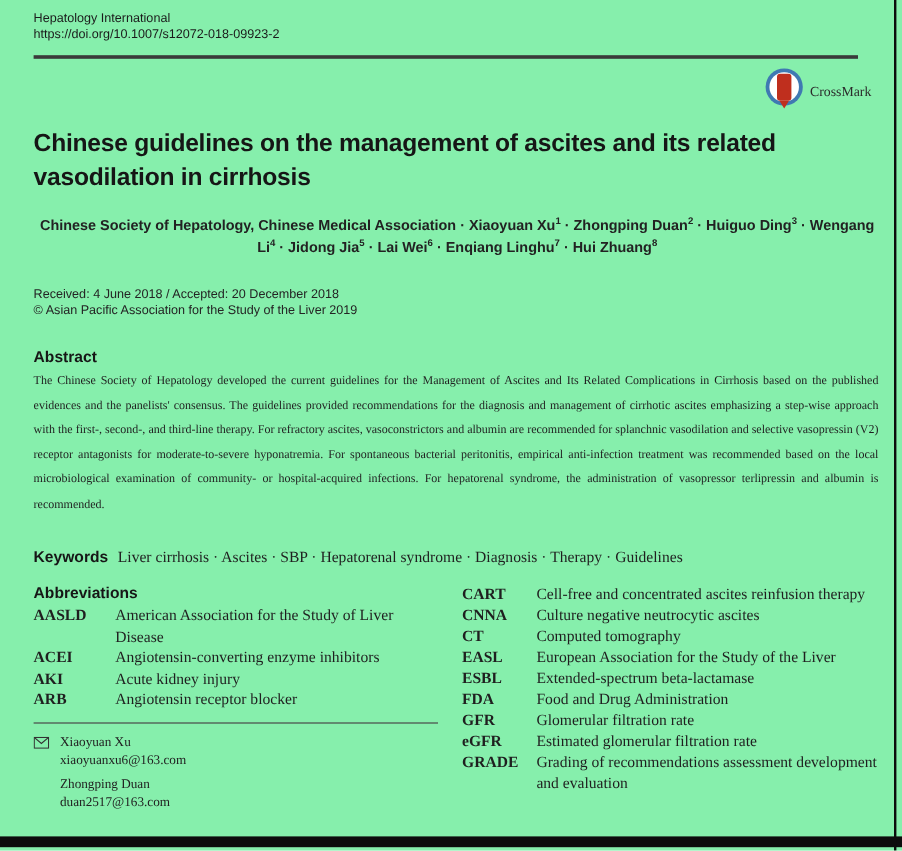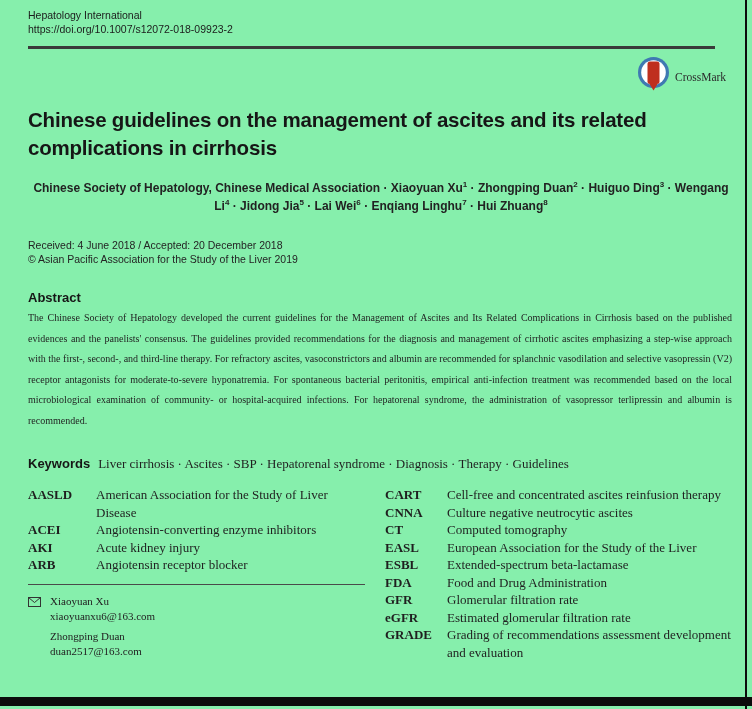--- a/index.html
+++ b/index.html
@@ -78,40 +78,41 @@
       <svg width="35" height="37" viewBox="0 0 35 37" aria-hidden="true">
         <circle cx="17.5" cy="16.5" r="15.5" fill="var(--crossmark-blue)"></circle>
         <circle cx="17.5" cy="16.5" r="12.3" fill="#ffffff"></circle>
         <rect x="11.5" y="5.5" width="12" height="22.5" rx="2.5" fill="var(--crossmark-red)"></rect>
         <path d="M13.5 28 L21.5 28 L17.5 34.5 Z" fill="var(--crossmark-red)"></path>
       </svg>
     </span>
     <span class="crossmark-label">CrossMark</span>
   </div>
 
-  <h1 class="title">Chinese guidelines on the management of ascites and its related complications in cirrhosis</h1>
+  <h1 class="title">Chinese guidelines on the management of ascites and its related vasodilation in cirrhosis</h1>
 
   <div class="authors" id="authors-line"><span class="author-group">Chinese Society of Hepatology, Chinese Medical Association</span><span class="author-sep">&nbsp;· </span><span class="author-name">Xiaoyuan Xu<sup>1</sup></span><span class="author-sep">&nbsp;· </span><span class="author-name">Zhongping Duan<sup>2</sup></span><span class="author-sep">&nbsp;· </span><span class="author-name">Huiguo Ding<sup>3</sup></span><span class="author-sep">&nbsp;· </span><span class="author-name">Wengang Li<sup>4</sup></span><span class="author-sep">&nbsp;· </span><span class="author-name">Jidong Jia<sup>5</sup></span><span class="author-sep">&nbsp;· </span><span class="author-name">Lai Wei<sup>6</sup></span><span class="author-sep">&nbsp;· </span><span class="author-name">Enqiang Linghu<sup>7</sup></span><span class="author-sep">&nbsp;· </span><span class="author-name">Hui Zhuang<sup>8</sup></span></div>
 
   <div class="dates">
     <div>Received: 4 June 2018 / Accepted: 20 December 2018</div>
     <div>© Asian Pacific Association for the Study of the Liver 2019</div>
   </div>
 
   <div class="abstract">
     <div class="section-h">Abstract</div>
     <p>The Chinese Society of Hepatology developed the current guidelines for the Management of Ascites and Its Related Complications in Cirrhosis based on the published evidences and the panelists' consensus. The guidelines provided recommendations for the diagnosis and management of cirrhotic ascites emphasizing a step-wise approach with the first-, second-, and third-line therapy. For refractory ascites, vasoconstrictors and albumin are recommended for splanchnic vasodilation and selective vasopressin (V2) receptor antagonists for moderate-to-severe hyponatremia. For spontaneous bacterial peritonitis, empirical anti-infection treatment was recommended based on the local microbiological examination of community- or hospital-acquired infections. For hepatorenal syndrome, the administration of vasopressor terlipressin and albumin is recommended.</p>
   </div>
 
   <div class="keywords">
     <span class="kw-h">Keywords</span><span>Liver cirrhosis · Ascites · SBP · Hepatorenal syndrome · Diagnosis · Therapy · Guidelines</span>
   </div>
 
   <div class="columns">
     <div class="col-left">
+      <div class="section-h">Abbreviations</div>
       <div id="abbr-left">
           <div class="abbr-row">
             <span class="term">AASLD</span>
             <span class="def">American Association for the Study of Liver Disease</span>
           </div>
           <div class="abbr-row">
             <span class="term">ACEI</span>
             <span class="def">Angiotensin-converting enzyme inhibitors</span>
           </div>
           <div class="abbr-row">

